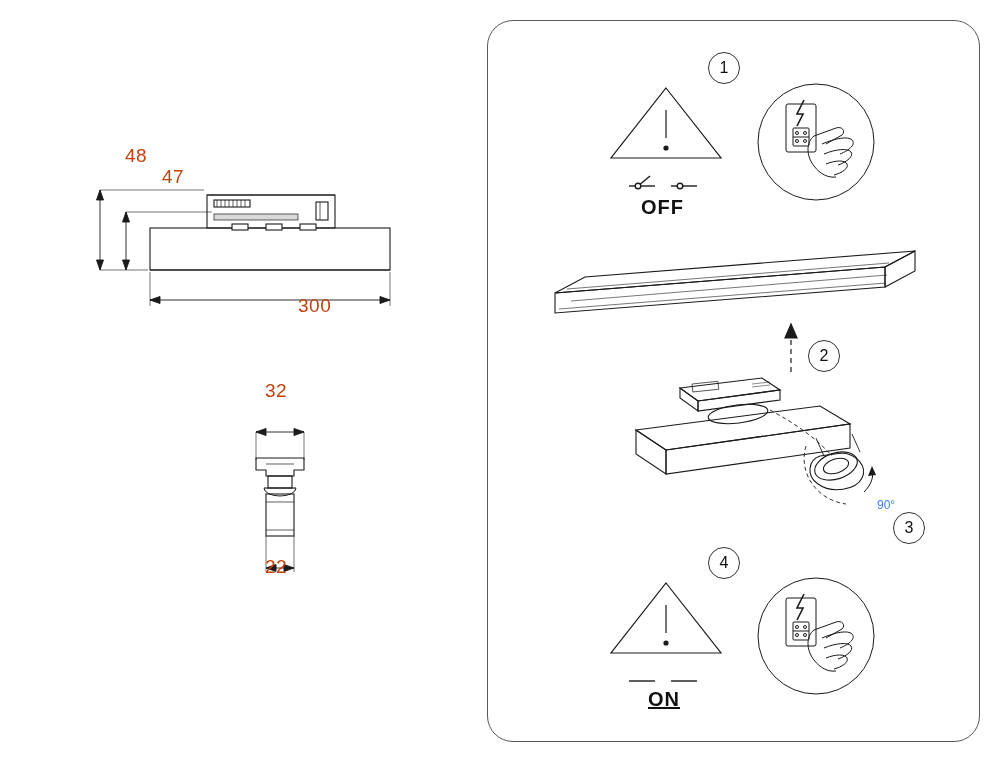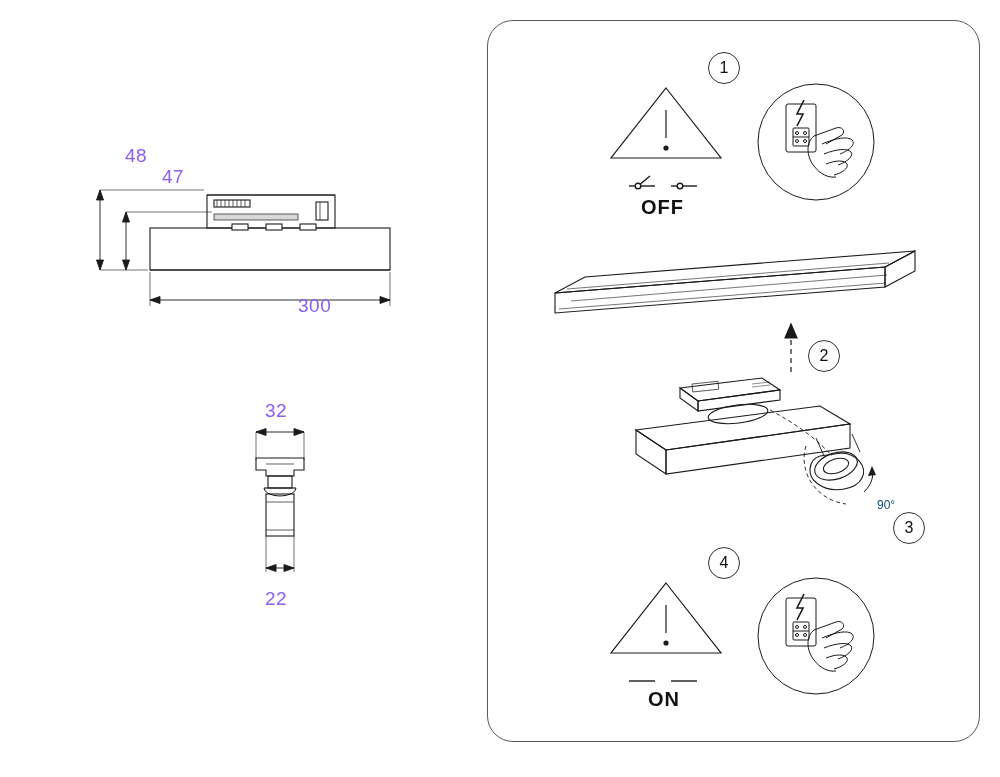--- a/index.html
+++ b/index.html
@@ -16,21 +16,21 @@
     overflow: hidden;
   }
   .sheet {
     position: absolute;
     inset: 0;
   }
   .dim-text {
     position: absolute;
     font-size: 19px;
     letter-spacing: 0.5px;
-    color: #8b5cf6;
+    color: #c2410c;
     white-space: nowrap;
   }
   .label-bold {
     position: absolute;
     font-size: 20px;
     font-weight: bold;
     letter-spacing: 1px;
     color: #111;
   }
   .step-num {
@@ -42,21 +42,21 @@
     font-size: 16px;
     color: #111;
     display: flex;
     align-items: center;
     justify-content: center;
     background: #fff;
   }
   .angle-text {
     position: absolute;
     font-size: 12px;
-    color: #0c4a6e;
+    color: #3b82f6;
   }
   svg { display: block; }
   .rounded-panel {
     position: absolute;
     left: 487px;
     top: 20px;
     width: 493px;
     height: 722px;
     border: 1px solid #5a5a5a;
     border-radius: 26px;
@@ -160,22 +160,22 @@
 
       <g stroke="#1a1a1a" stroke-width="0.9" fill="#1a1a1a">
         <line x1="86" y1="178" x2="114" y2="178"></line>
         <polygon points="86,178 96,174.5 96,181.5"></polygon>
         <polygon points="114,178 104,174.5 104,181.5"></polygon>
         <line x1="86" y1="146" x2="86" y2="182" stroke-width="0.6"></line>
         <line x1="114" y1="146" x2="114" y2="182" stroke-width="0.6"></line>
       </g>
     </svg>
 
-    <div class="dim-text" style="left:265px;top:400px;">32</div>
-    <div class="dim-text" style="left:265px;top:588px;">22</div>
+    <div class="dim-text" style="left:265px;top:380px;">32</div>
+    <div class="dim-text" style="left:265px;top:556px;">22</div>
   </div>
 
   <div class="rounded-panel"></div>
 
   <div class="step-num" style="left:708px;top:52px;">1</div>
 
   <svg width="130" height="170" style="position:absolute;left:605px;top:80px;">
     <g fill="none" stroke="#1a1a1a" stroke-width="1.2">
       <path d="M61 8 L116 78 L6 78 Z"></path>
       <line x1="61" y1="30" x2="61" y2="58"></line>
@@ -275,21 +275,21 @@
     <g fill="none" stroke="#1a1a1a" stroke-width="1.2">
       <path d="M61 8 L116 78 L6 78 Z"></path>
       <line x1="61" y1="30" x2="61" y2="58"></line>
       <circle cx="61" cy="68" r="2.6" fill="#1a1a1a" stroke="none"></circle>
     </g>
     <g fill="none" stroke="#1a1a1a" stroke-width="1.4">
       <line x1="24" y1="106" x2="50" y2="106"></line>
       <line x1="66" y1="106" x2="92" y2="106"></line>
     </g>
   </svg>
-  <div class="label-bold" style="left:648px;top:688px;">ON</div>
+  <div class="label-bold" style="left:648px;top:688px;text-decoration:underline;">ON</div>
 
   <svg width="130" height="130" style="position:absolute;left:752px;top:572px;">
     <g fill="none" stroke="#1a1a1a" stroke-width="1">
       <circle cx="64" cy="64" r="58"></circle>
       <rect x="34" y="26" width="30" height="48" rx="2"></rect>
       <rect x="41" y="50" width="16" height="18" rx="1"></rect>
       <line x1="41" y1="59" x2="57" y2="59"></line>
       <circle cx="45" cy="55" r="1.5"></circle>
       <circle cx="53" cy="55" r="1.5"></circle>
       <circle cx="45" cy="63" r="1.5"></circle>

